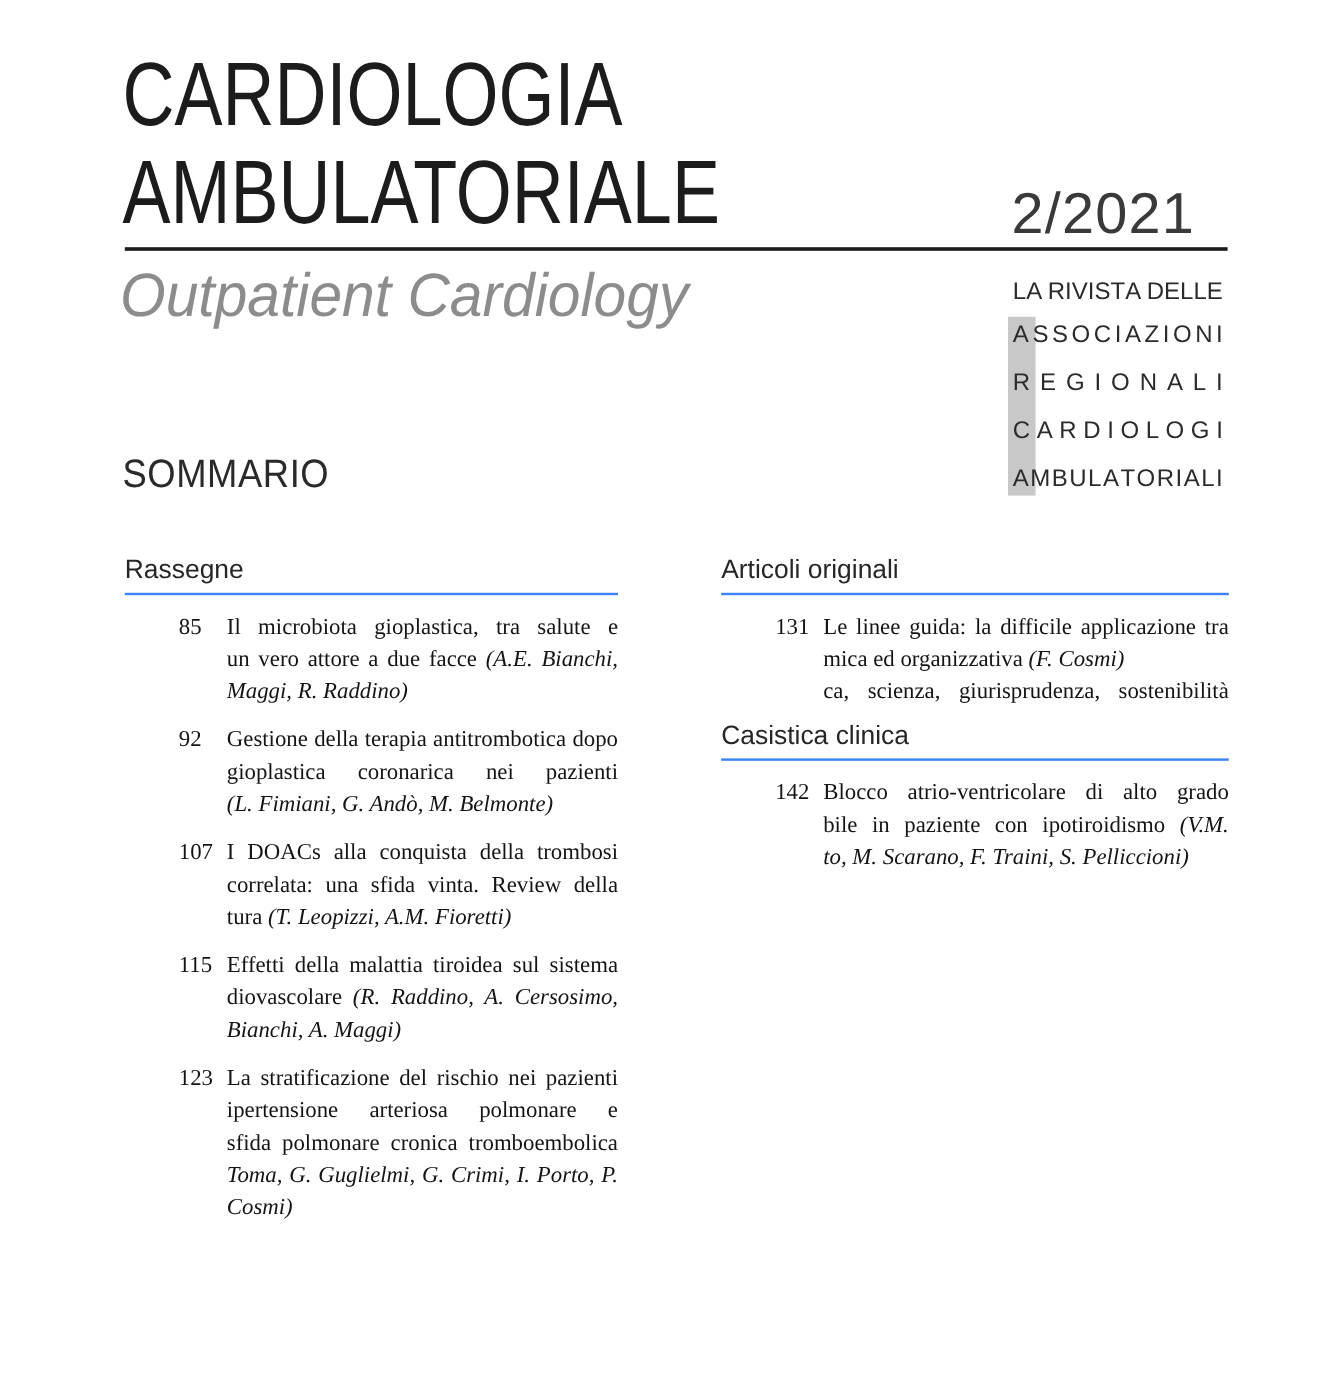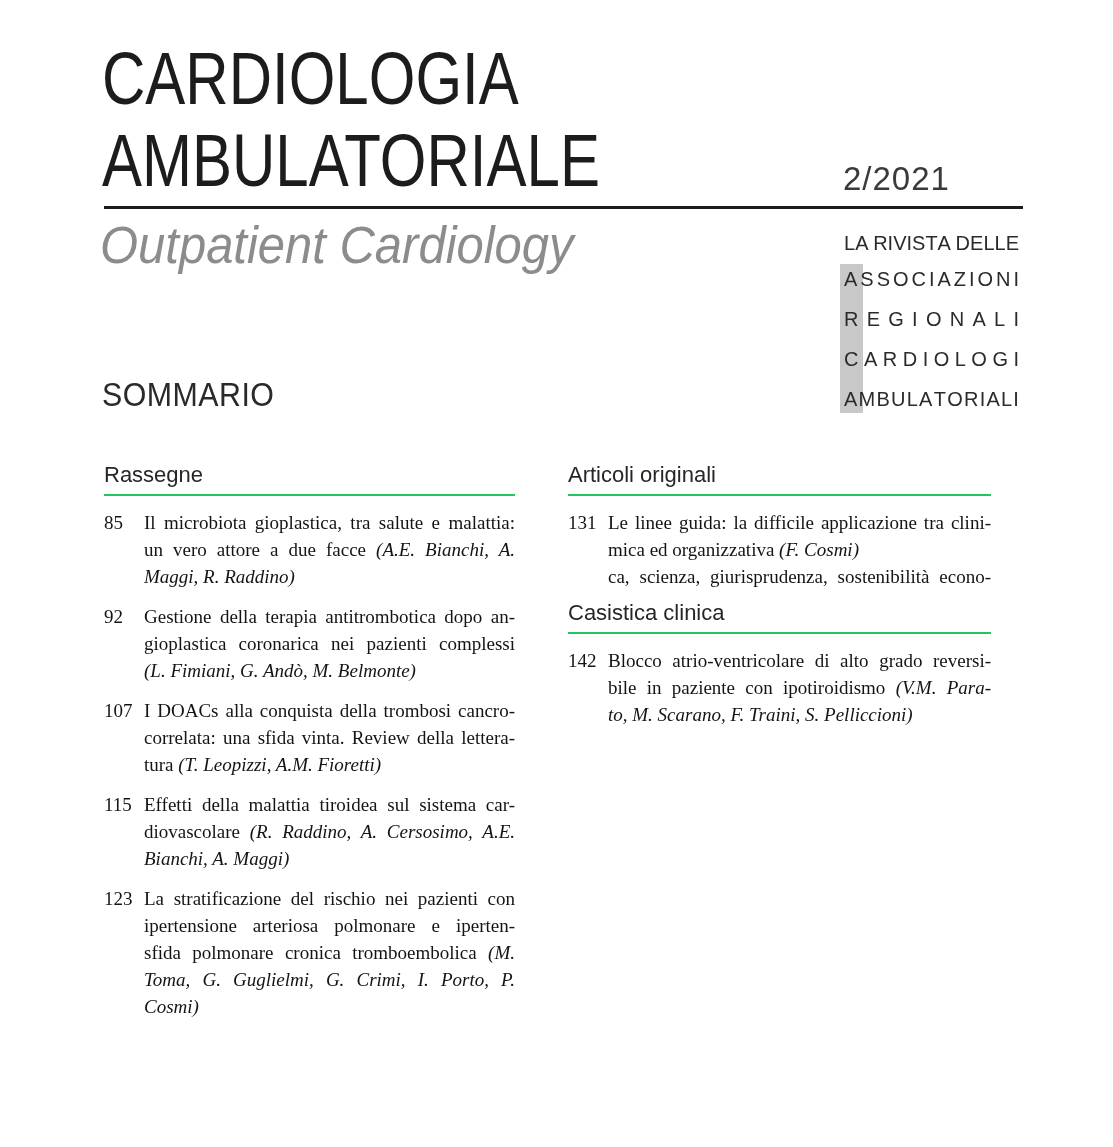--- a/index.html
+++ b/index.html
@@ -12,21 +12,21 @@
   
   .journal-title {
     position:absolute; left:102px; top:37px;
     font-size:75px; line-height:82px; font-weight:400;
     color:#1c1c1c; letter-spacing:0px;
     transform:scaleX(0.80); transform-origin:left top;
     white-space:nowrap;
   }
   .issue-number {
     position:absolute; left:843px; top:158px;
-    font-size:33px; line-height:42px; color:#3a3a3a; letter-spacing:1px;
+    font-size:48px; line-height:42px; color:#3a3a3a; letter-spacing:1px;
   }
   .rule-main {
     position:absolute; left:104px; top:206px; width:919px; height:3px;
     background:#1c1c1c;
   }
   .subtitle {
     position:absolute; left:100px; top:216px;
     font-style:italic; font-size:51px; line-height:60px;
     color:#8c8c8c; white-space:nowrap;
     transform:scaleX(0.96); transform-origin:left top;
@@ -50,33 +50,33 @@
   
   .sommario-heading {
     position:absolute; left:102px; top:376px;
     font-size:33px; line-height:38px; color:#2a2a2a; letter-spacing:0.5px;
     transform:scaleX(0.92); transform-origin:left top;
   }
 
   
   .col { position:absolute; top:462px; }
   .col-left  { left:104px; width:411px; }
-  .col-right { left:568px; width:423px; }
+  .col-right { left:601px; width:423px; }
 
   .section-title {
     font-family:"Liberation Sans", sans-serif;
     font-size:22px; line-height:26px; color:#262626;
-    padding-bottom:6px; border-bottom:2px solid #22c55e;
+    padding-bottom:6px; border-bottom:2px solid #3b82f6;
   }
   .section + .section { margin-top:10px; }
 
   .toc-item {
     display:flex; margin-top:13px;
     font-family:"Liberation Serif", serif;
-    font-size:19px; line-height:27px; color:#141414;
+    font-size:19px; line-height:27px; color:#141414;margin-left:45px;
   }
   .section > .toc-item:first-of-type { margin-top:16px; }
   .toc-num { width:40px; flex:none; }
   .toc-lines { flex:1; min-width:0; }
   .tline { text-align:justify; text-align-last:justify; height:27px; overflow:hidden; white-space:nowrap0; }
   .tline.lastline { text-align:right; text-align-last:left; }
   .seg-italic { font-style:italic; }
 </style>
 </head>
 <body>

